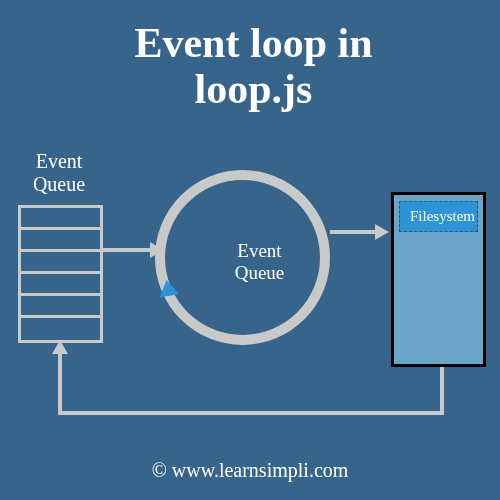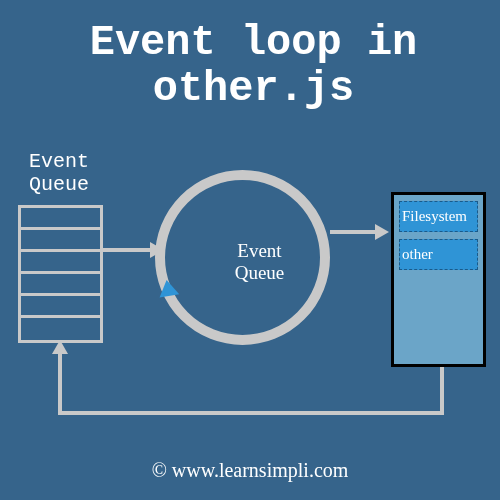--- a/index.html
+++ b/index.html
@@ -11,42 +11,41 @@
     color: #fff;
     position: relative;
     overflow: hidden;
   }
   .title {
     text-align: center;
     font-size: 42px;
     font-weight: bold;
     line-height: 1.1;
     padding-top: 20px;
-    font-family: Liberation Mono, monospace;
+    font-family: Liberation Serif, serif;
     margin-left: 7px;
   }
   .stage {
     position: absolute;
     top: 150px;
     left: 0;
     width: 500px;
     height: 300px;
   }
   .label {
     font-size: 20px;
     font-family: Georgia, serif;
     text-align: center;
   }
   
   .queue-label {
     position: absolute;
     left: 14px;
     top: 0;
     width: 90px;
-    font-family: Liberation Mono, monospace;
   }
   .queue-box {
     position: absolute;
     left: 18px;
     top: 55px;
     width: 85px;
     height: 138px;
     border: 3px solid #c9c9c9;
     background: #36648b;
   }
@@ -101,21 +100,21 @@
     background: #6ba5c8;
     padding: 6px 5px;
     display: flex;
     flex-direction: column;
     gap: 7px;
   }
   .pool-item {
     background: #2f94d6;
     color: #fff;
     font-size: 15px;
-    text-align: left;
+    text-align: right;
     padding: 6px 2px;
     border: 1px dashed #1a5a8a;
     font-family: Georgia, serif;
   }
   
   .arrow-line {
     position: absolute;
     background: #c9c9c9;
   }
   .arrow-head {
@@ -159,21 +158,21 @@
     text-align: center;
     font-size: 20px;
     font-family: Georgia, serif;
   }
 </style>
 </head>
 <body>
 
 <div class="title">
   <span>Event loop in</span><br>
-  <span>other.js</span>
+  <span>loop.js</span>
 </div>
 
 <div class="stage">
 
   <div class="label queue-label">Event Queue</div>
   <div class="queue-box">
     <div class="queue-row"></div>
     <div class="queue-row"></div>
     <div class="queue-row"></div>
     <div class="queue-row"></div>
@@ -189,21 +188,20 @@
   <div class="circle-label">
     <span>Event</span><br>
     <span>Queue</span>
   </div>
 
   <div class="arrow-line a2-line"></div>
   <div class="arrow-head a2-head"></div>
 
   <div class="pool-box">
     <div class="pool-item">Filesystem</div>
-    <div class="pool-item">other</div>
   </div>
 
   <div class="r1"></div>
   <div class="r2"></div>
   <div class="r3"></div>
   <div class="r-head"></div>
 
 </div>
 
 <div class="footer">© www.learnsimpli.com</div>

